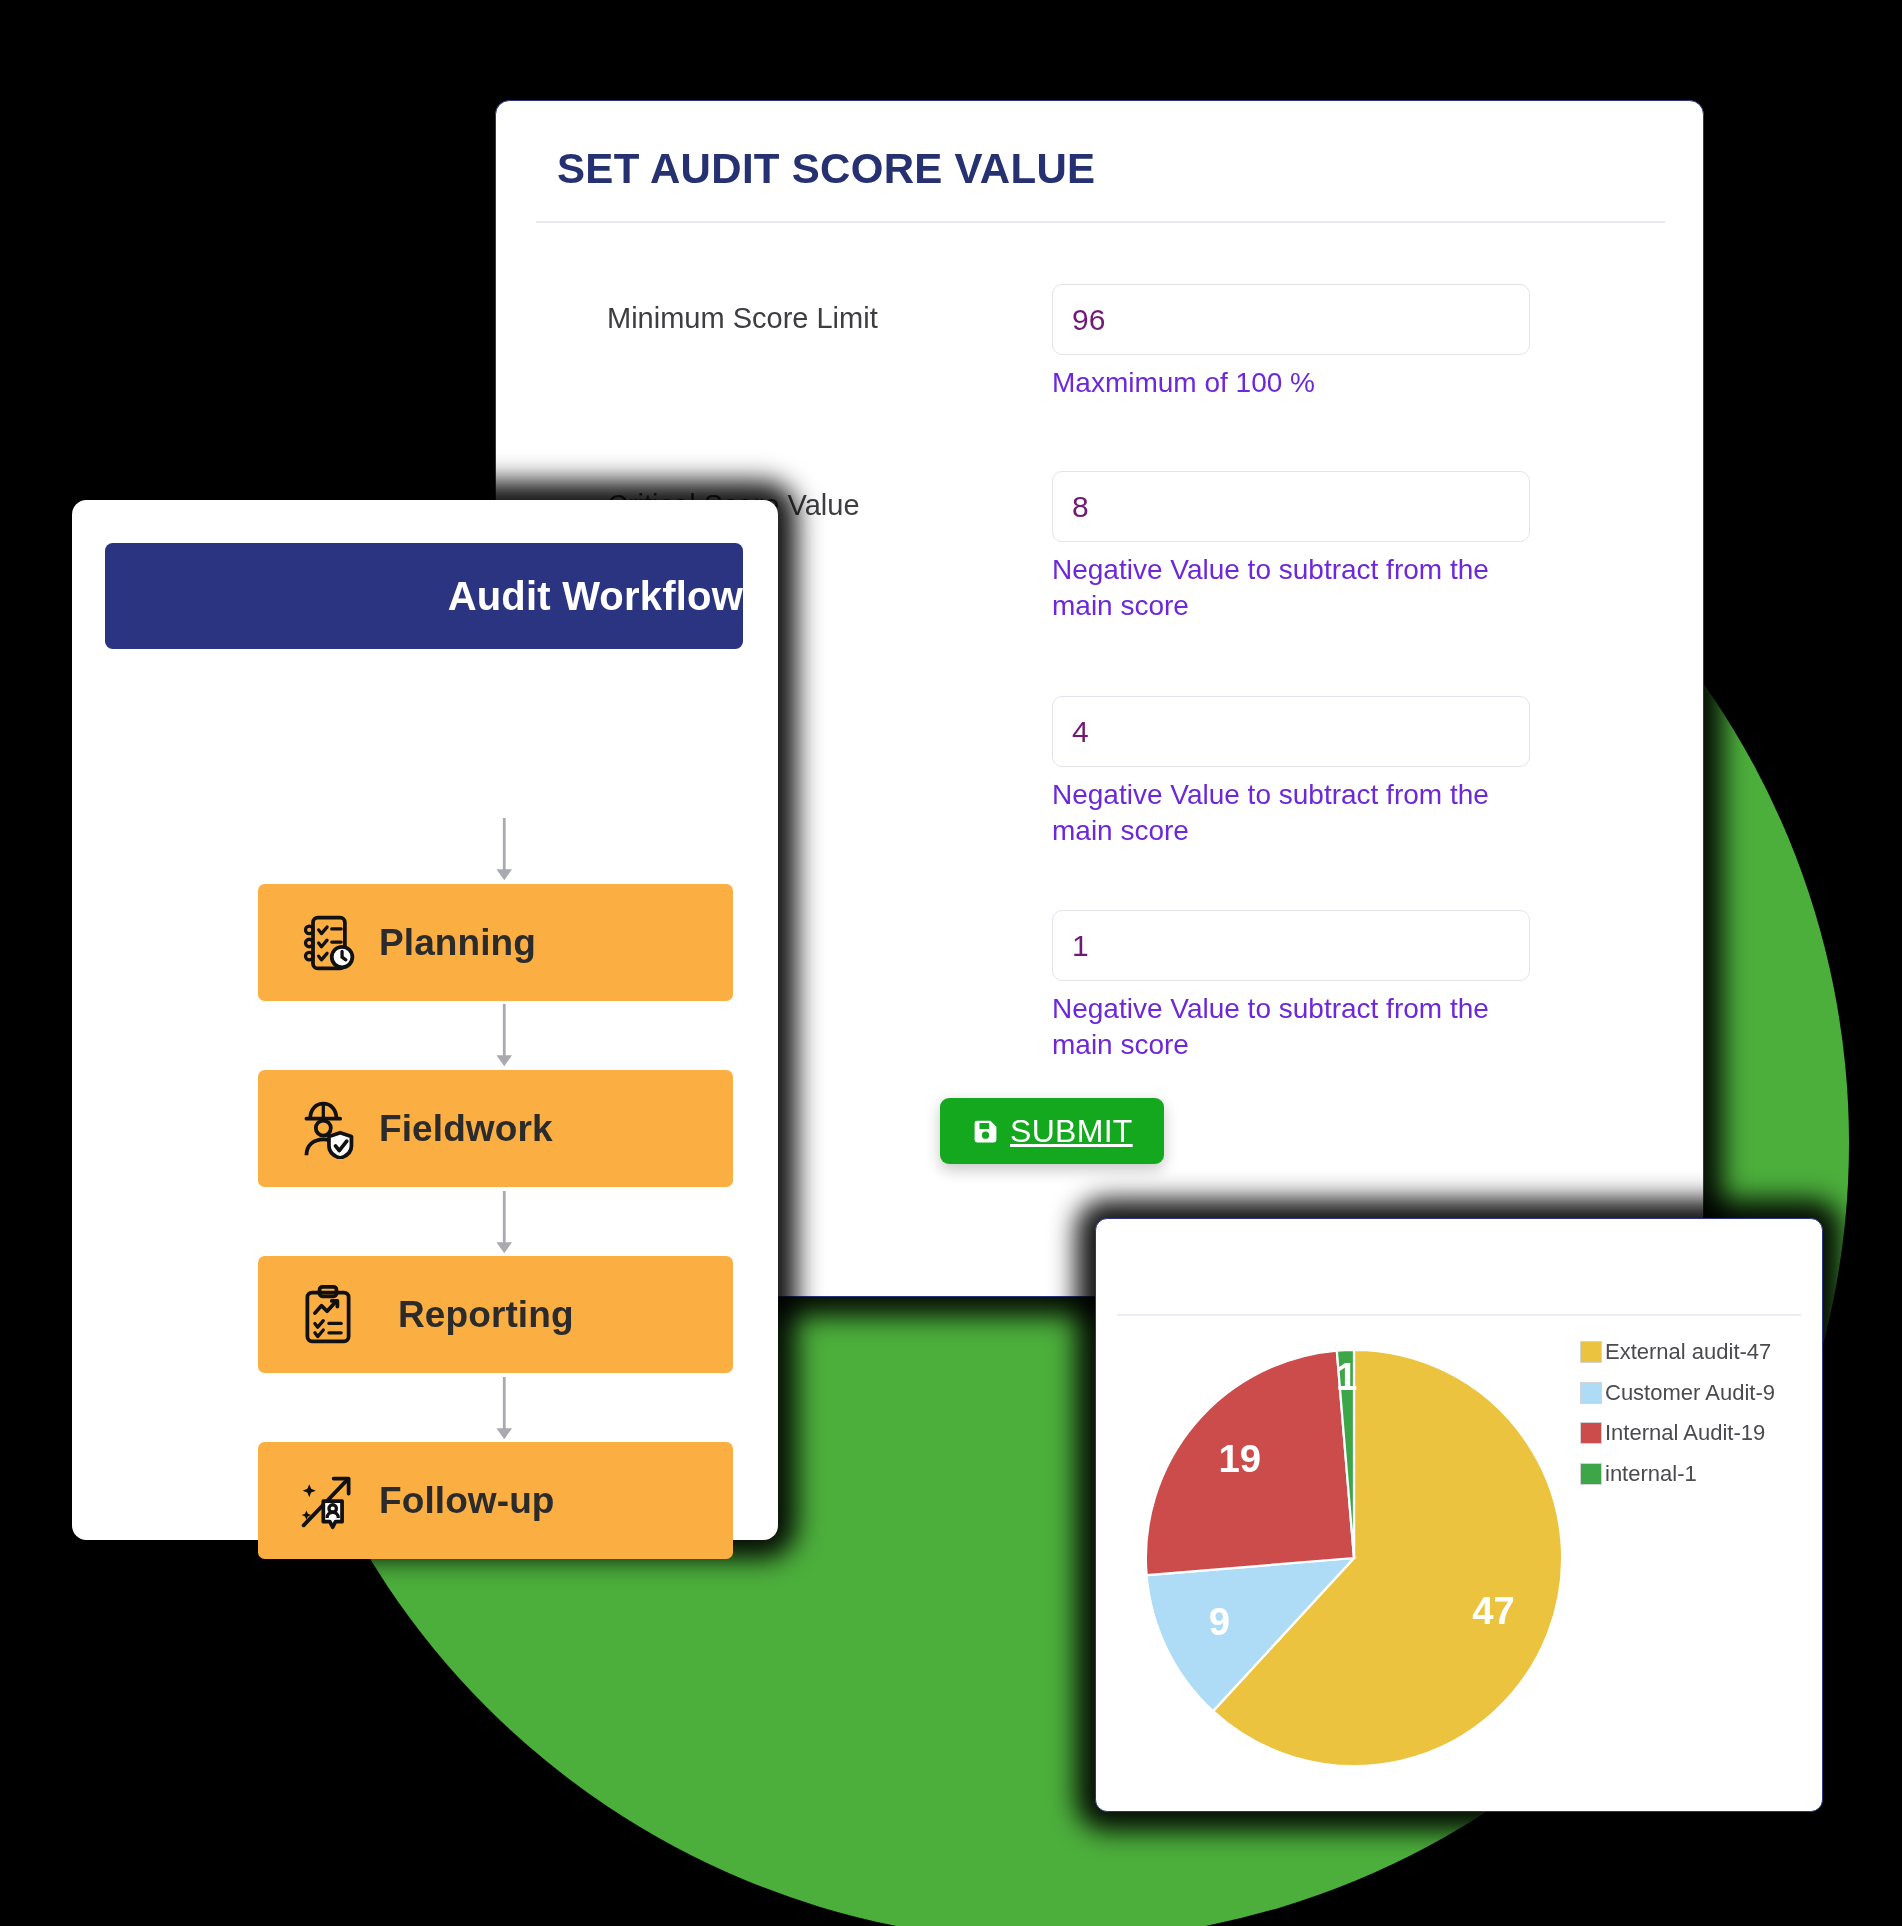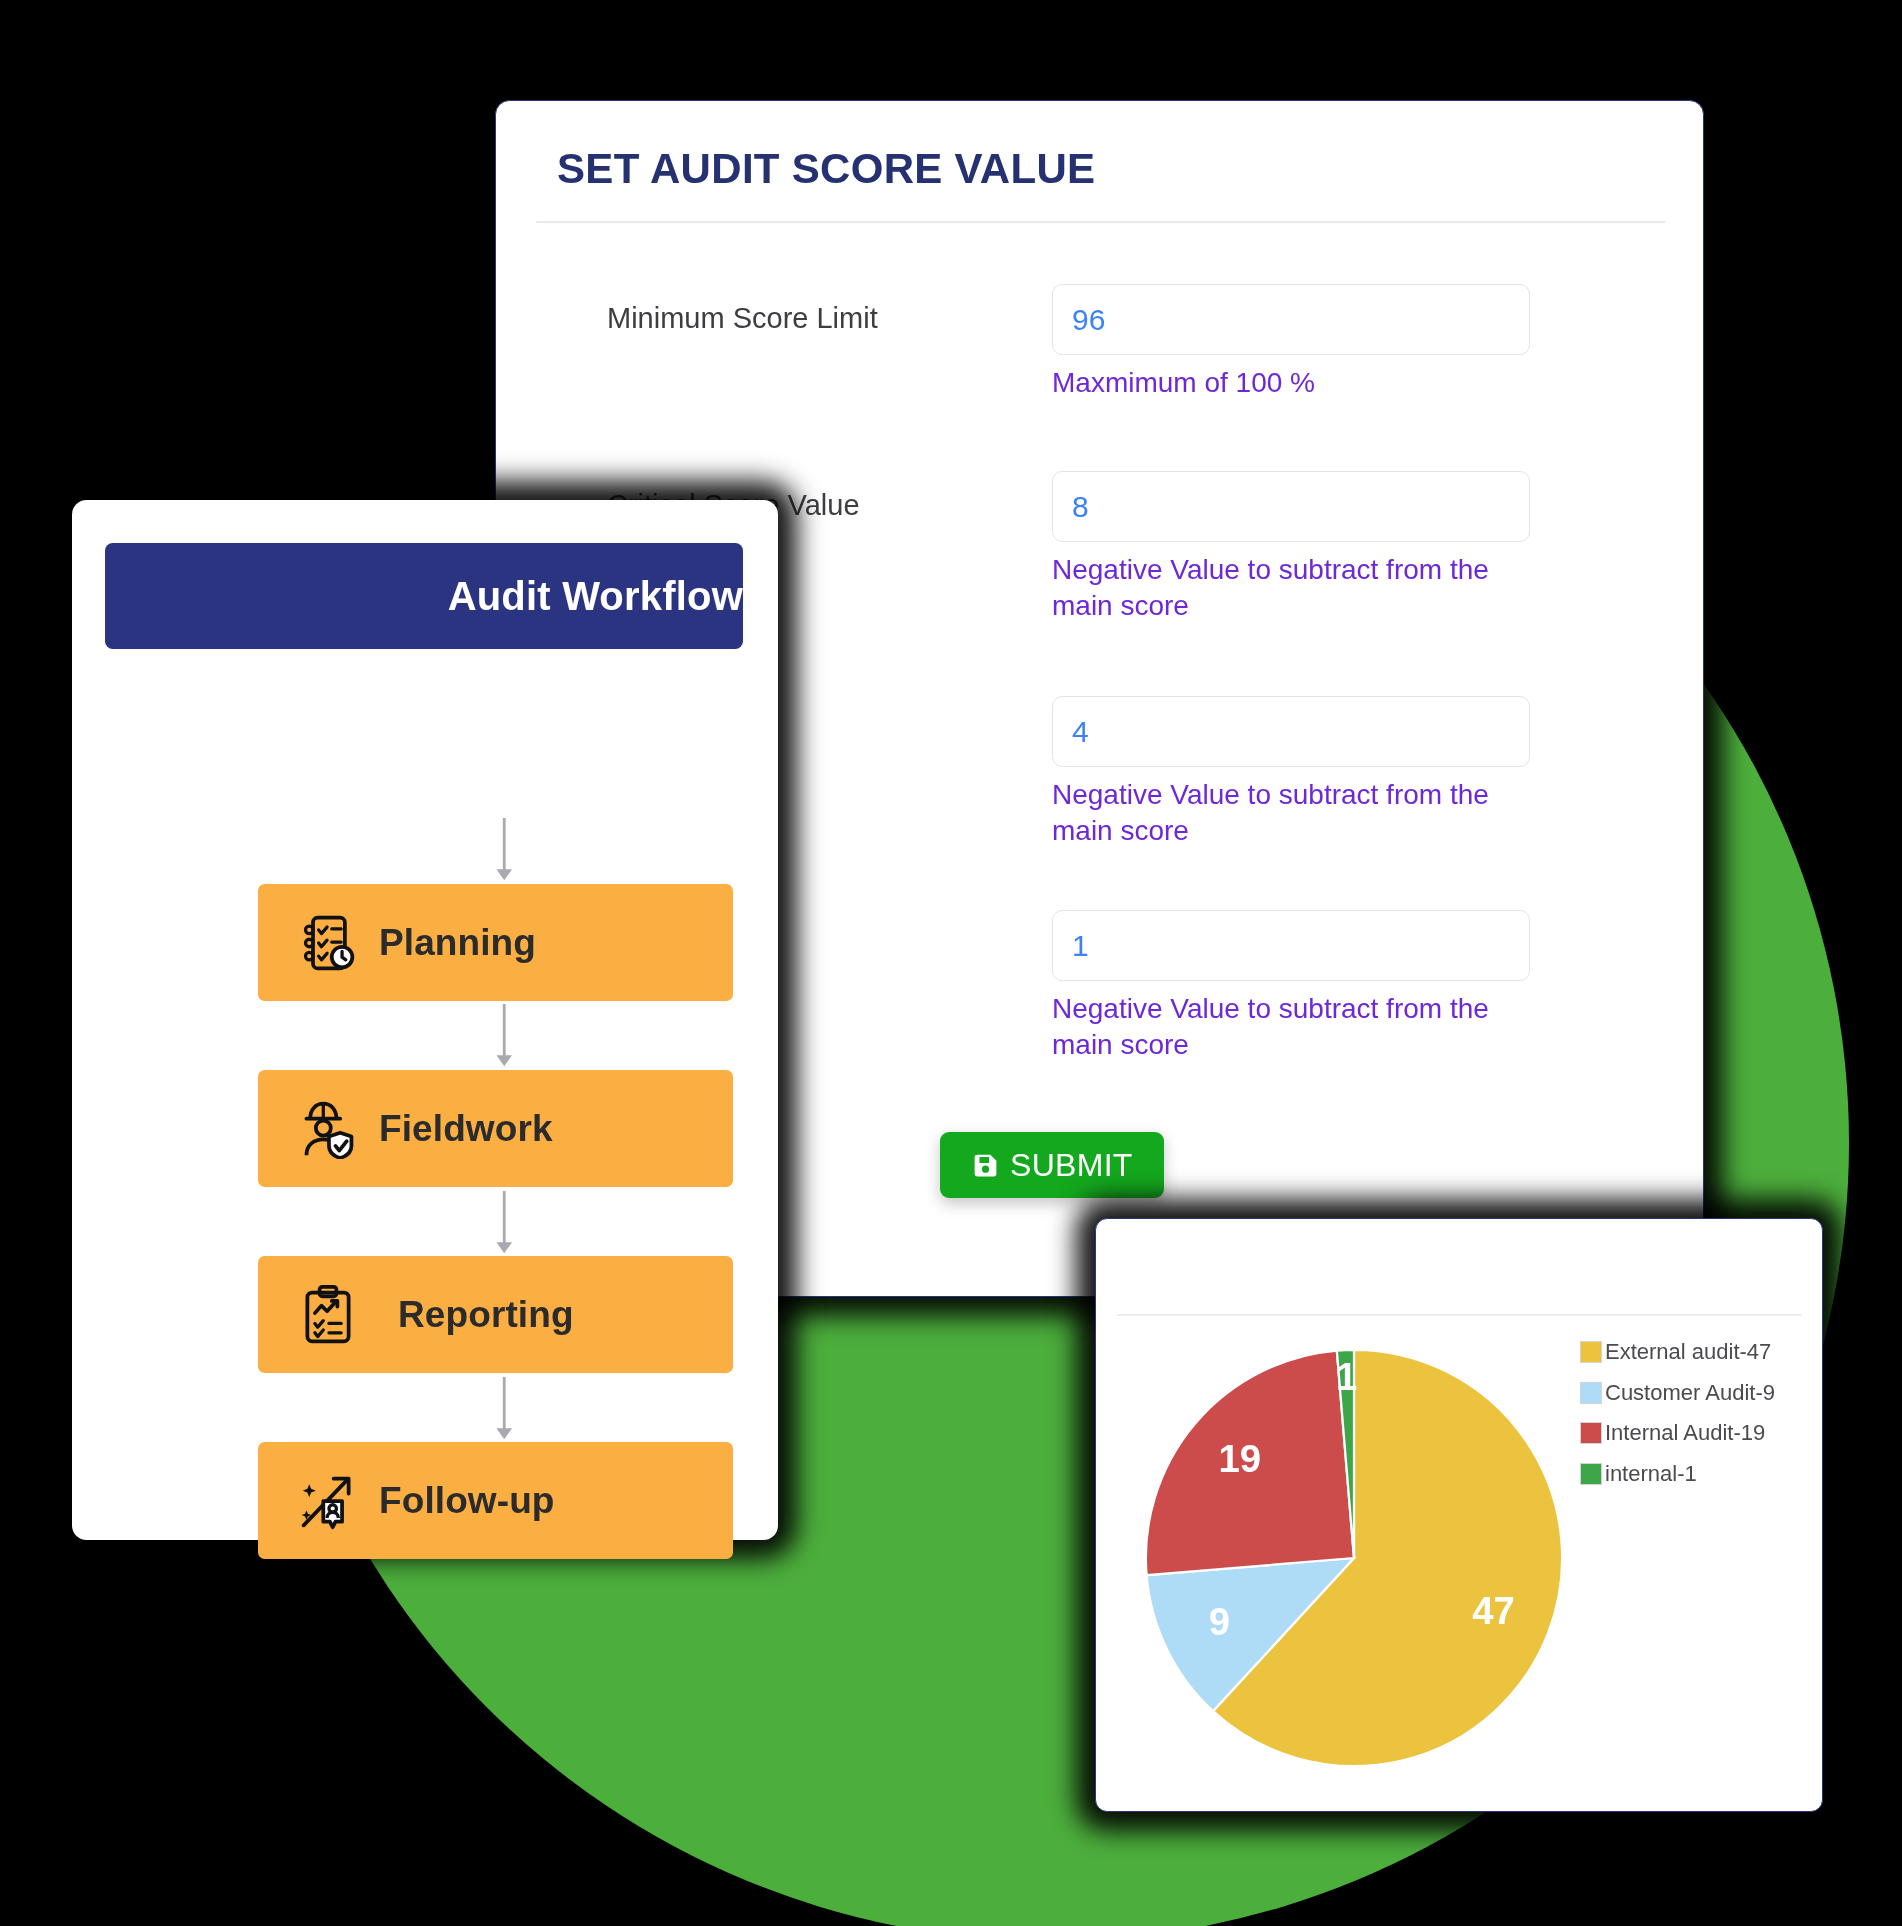--- a/index.html
+++ b/index.html
@@ -36,36 +36,37 @@
   }
   .form-row{position:absolute;left:0;width:100%;}
   .form-label{
     position:absolute;font-size:29px;color:#3d3d42;white-space:nowrap;
   }
   .field-col{position:absolute;left:556px;width:489px;}
   .txt-input{
     width:478px;height:71px;box-sizing:border-box;
     border:1.7px solid #e3e3ec;border-radius:10px;background:#fff;
     font-family:"Liberation Sans", sans-serif;
-    font-size:30px;color:#3b82f6;padding:0 19px;outline:none;
+    font-size:30px;color:#701a75;padding:0 19px;outline:none;
   }
   .helper{
     margin-top:10px;font-size:28px;line-height:1.28;color:#6d28d9;
     width:489px;
   }
 
   
   #submit-button{
-    position:absolute;left:940px;top:1132px;
+    position:absolute;left:940px;top:1098px;
     display:flex;align-items:center;justify-content:center;gap:10px;
     background:#14a81e;color:#ffffff;border:none;border-radius:9px;
     padding:0 31px;height:66px;
     font-family:"Liberation Sans", sans-serif;
     font-size:32px;letter-spacing:0.3px;cursor:pointer;
     box-shadow:0 5.6px 14.5px rgba(0,0,0,.22);
+    text-decoration:underline;
   }
   #submit-button svg{width:29px;height:29px;flex:0 0 auto;}
 
   
   #workflow-card{
     left:72px;top:500px;width:706px;height:1040px;
   }
   #workflow-header{
     position:absolute;left:33px;top:43px;width:638px;height:106px;
     background:#2b3480;border-radius:7.8px;

